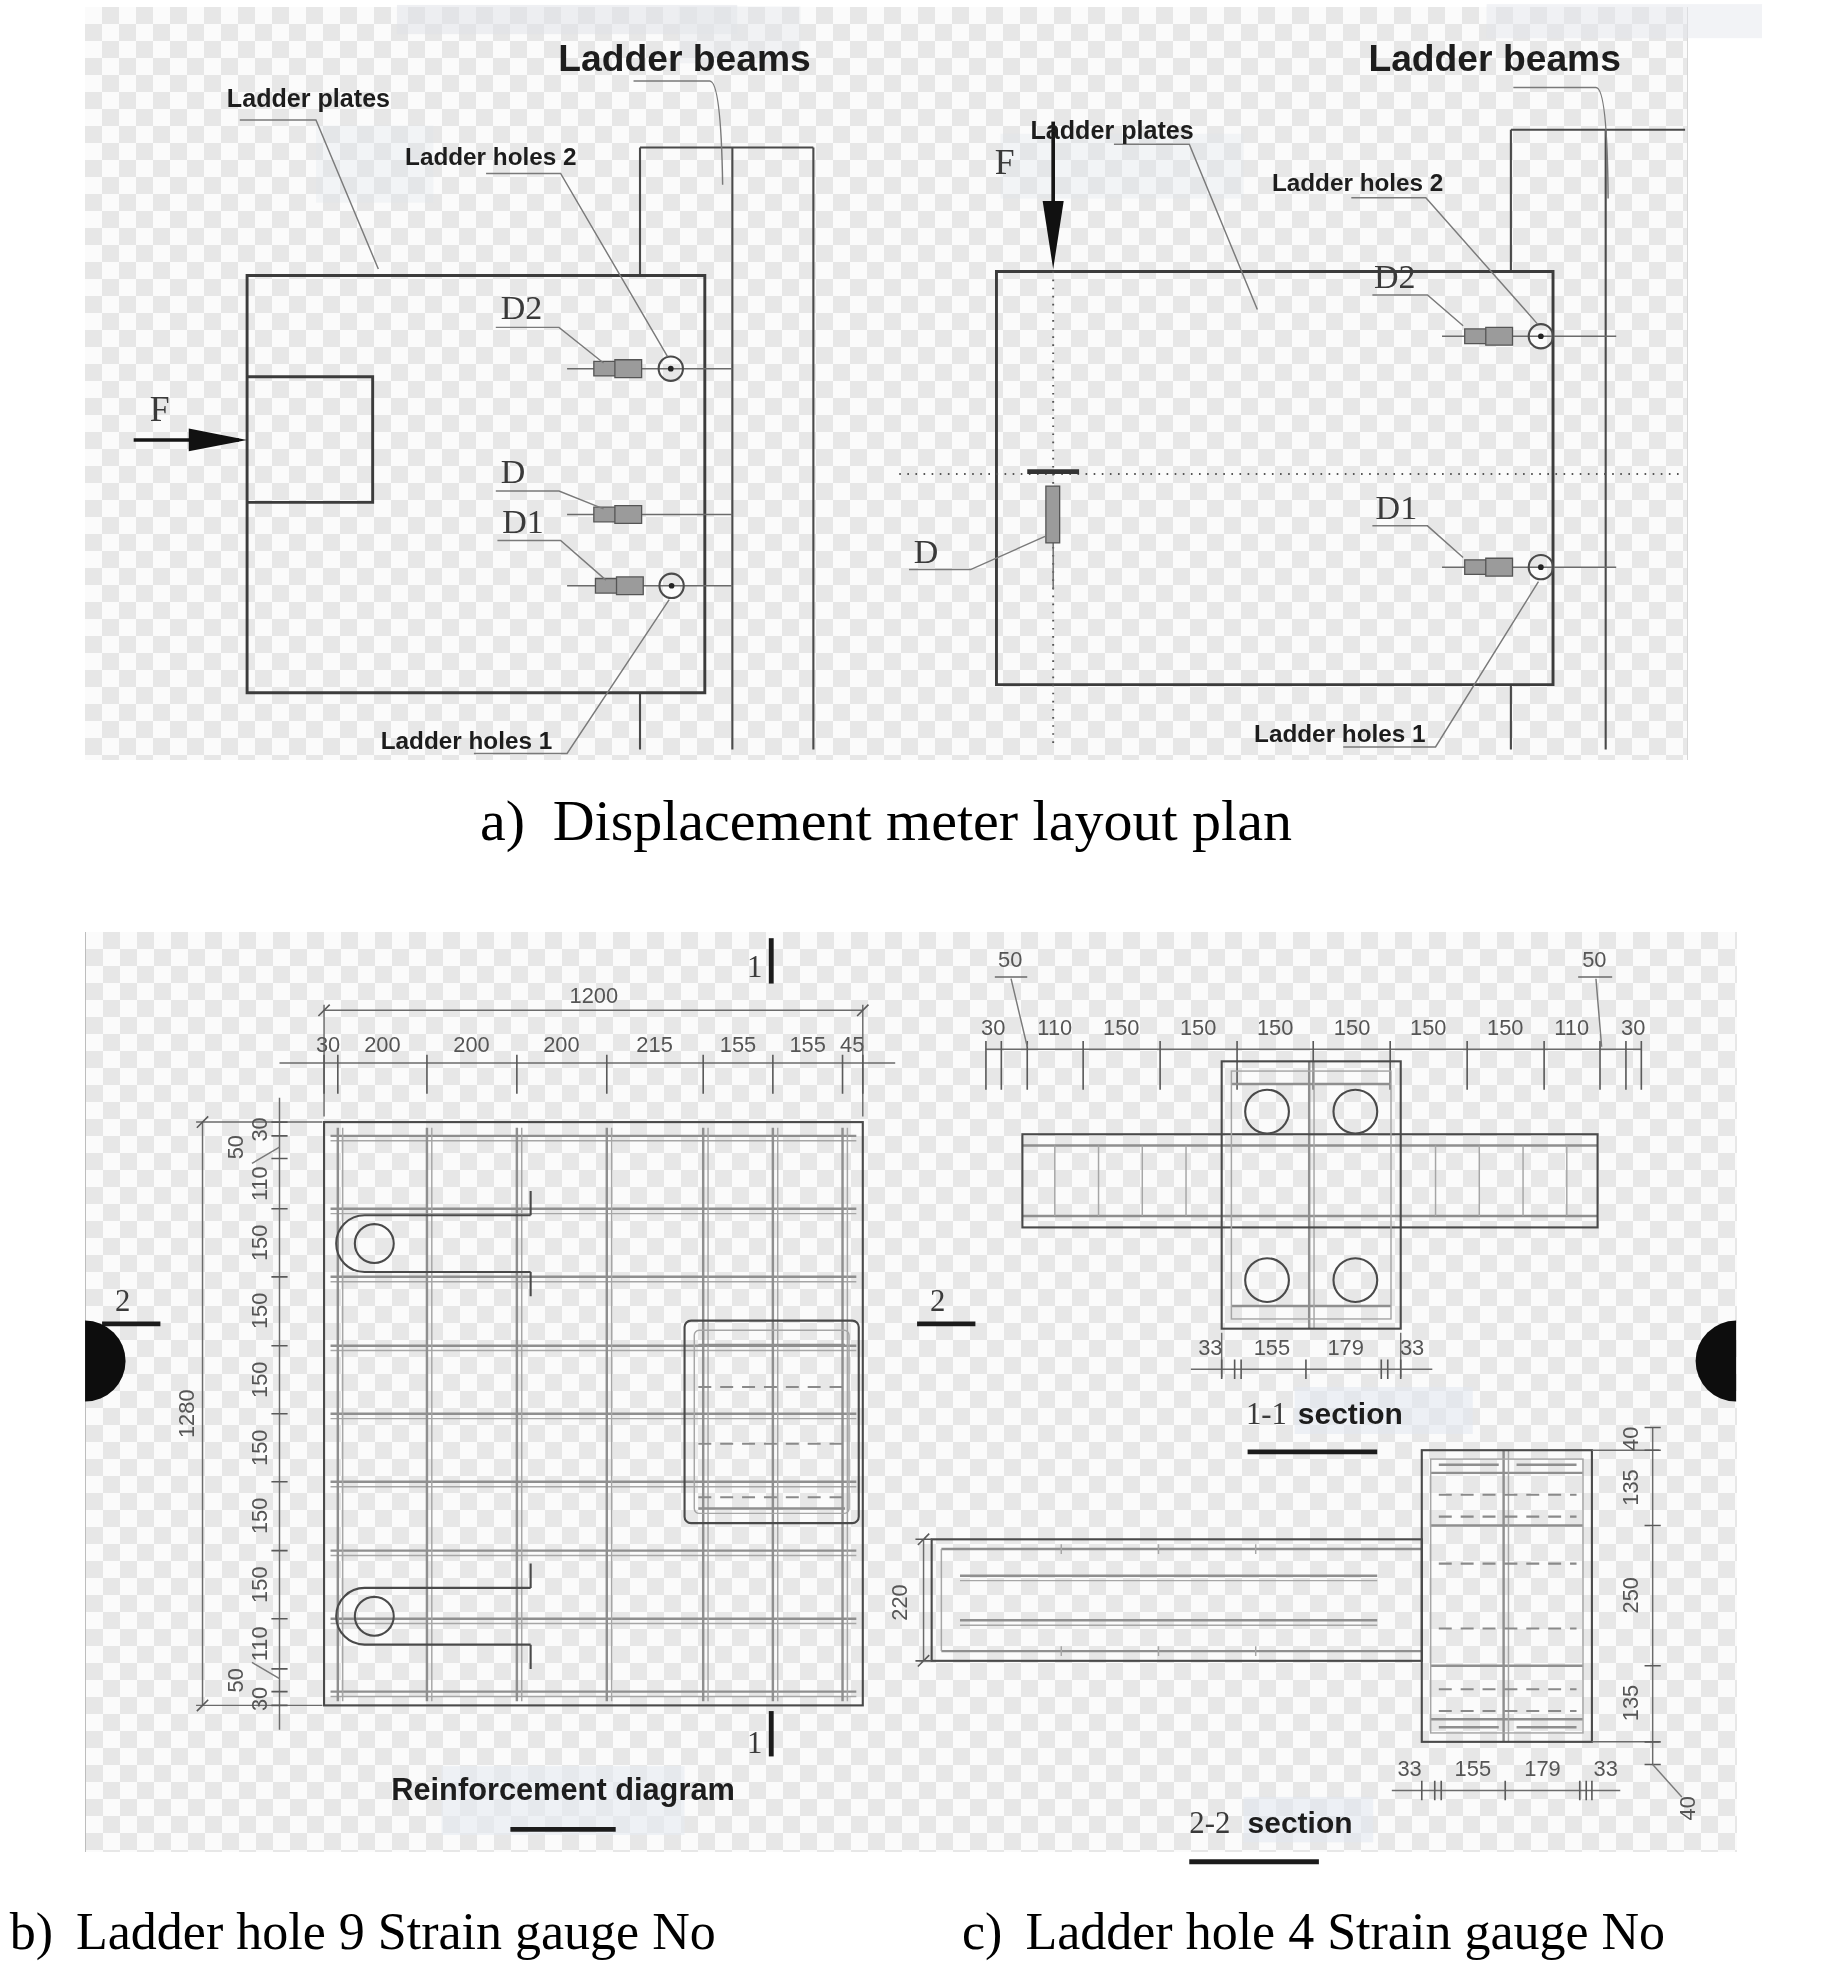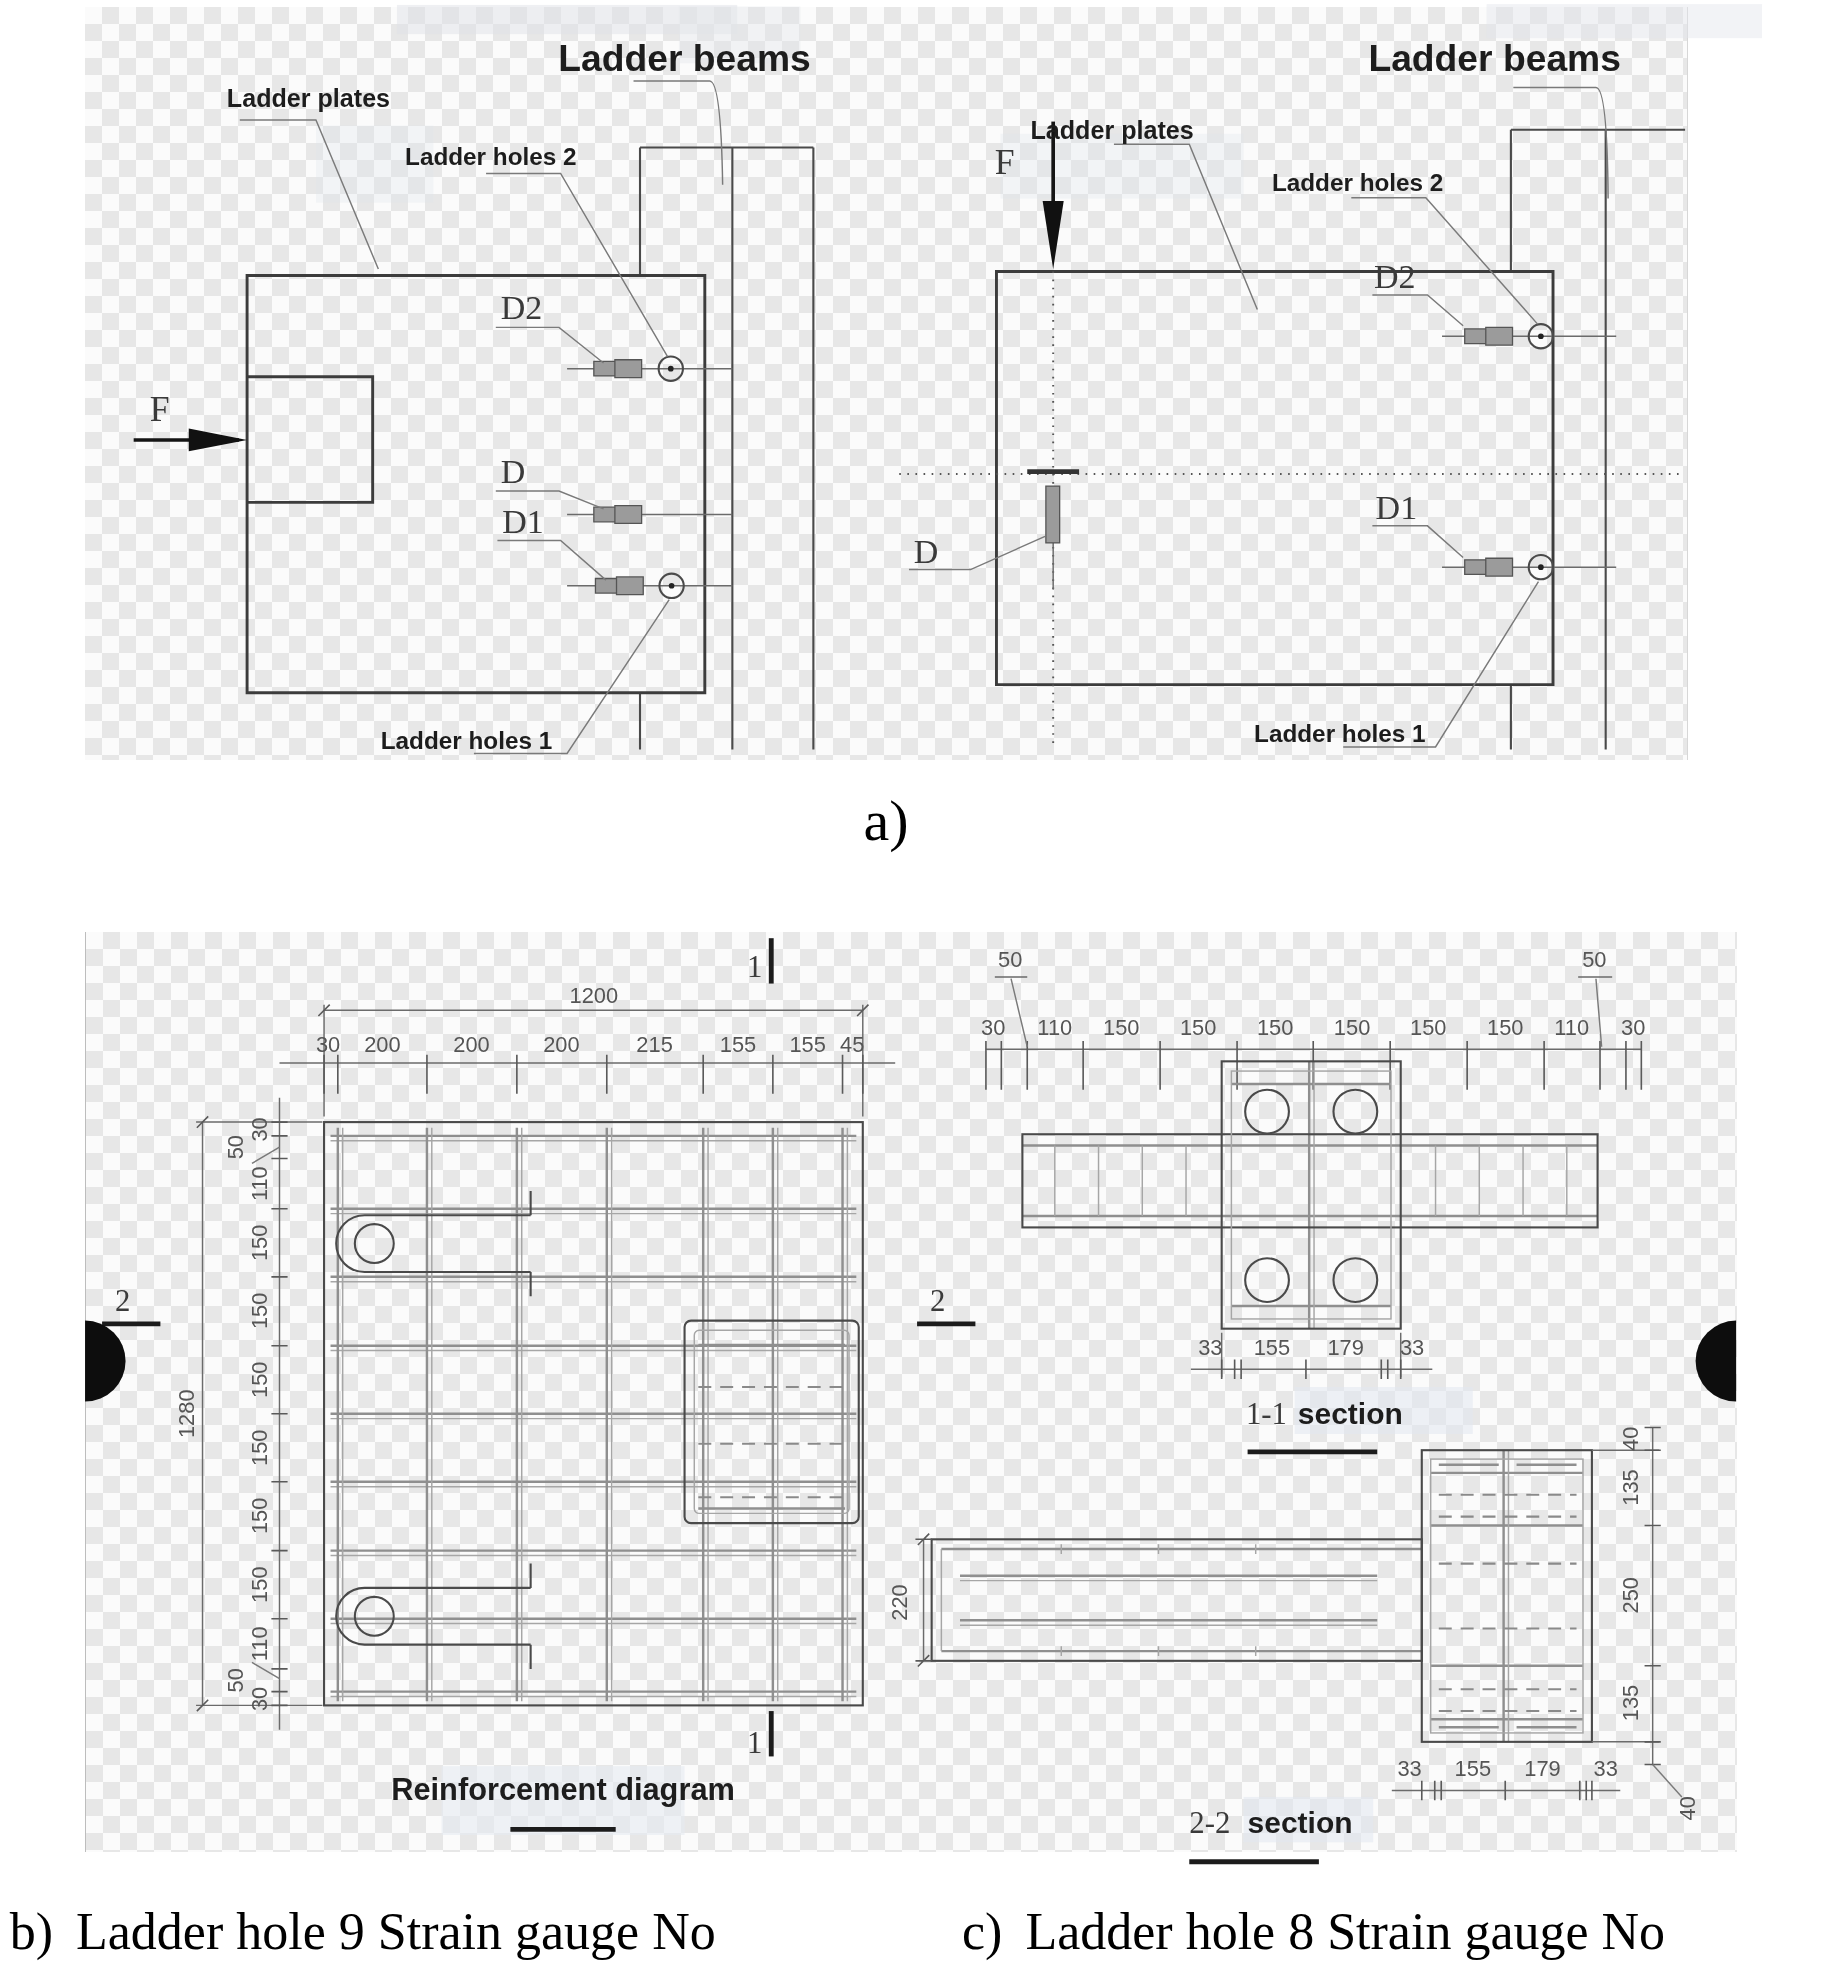--- a/index.html
+++ b/index.html
@@ -237,23 +237,24 @@
       <text class="tb" x="1540" y="2262" font-size="37">section</text>
       <path class="mk" d="M1468,2298H1628"></path>
     </g>
 
     <path d="M105,1630 A50,50 0 0 1 105,1730 Z" fill="#0d0d0d"></path>
     <path d="M2143,1630 A50,50 0 0 0 2143,1730 Z" fill="#0d0d0d"></path>
   </svg>
 
   <div class="caption cap-a">
     <span>a)</span>
+    <span>Displacement meter layout plan</span>
   </div>
   <div class="caption cap-b">
     <span>b)</span>
     <span>Ladder hole 9 Strain gauge No</span>
   </div>
   <div class="caption cap-c">
     <span>c)</span>
-    <span>Ladder hole 8 Strain gauge No</span>
+    <span>Ladder hole 4 Strain gauge No</span>
   </div>
 </div>
 
 
 </body></html>

